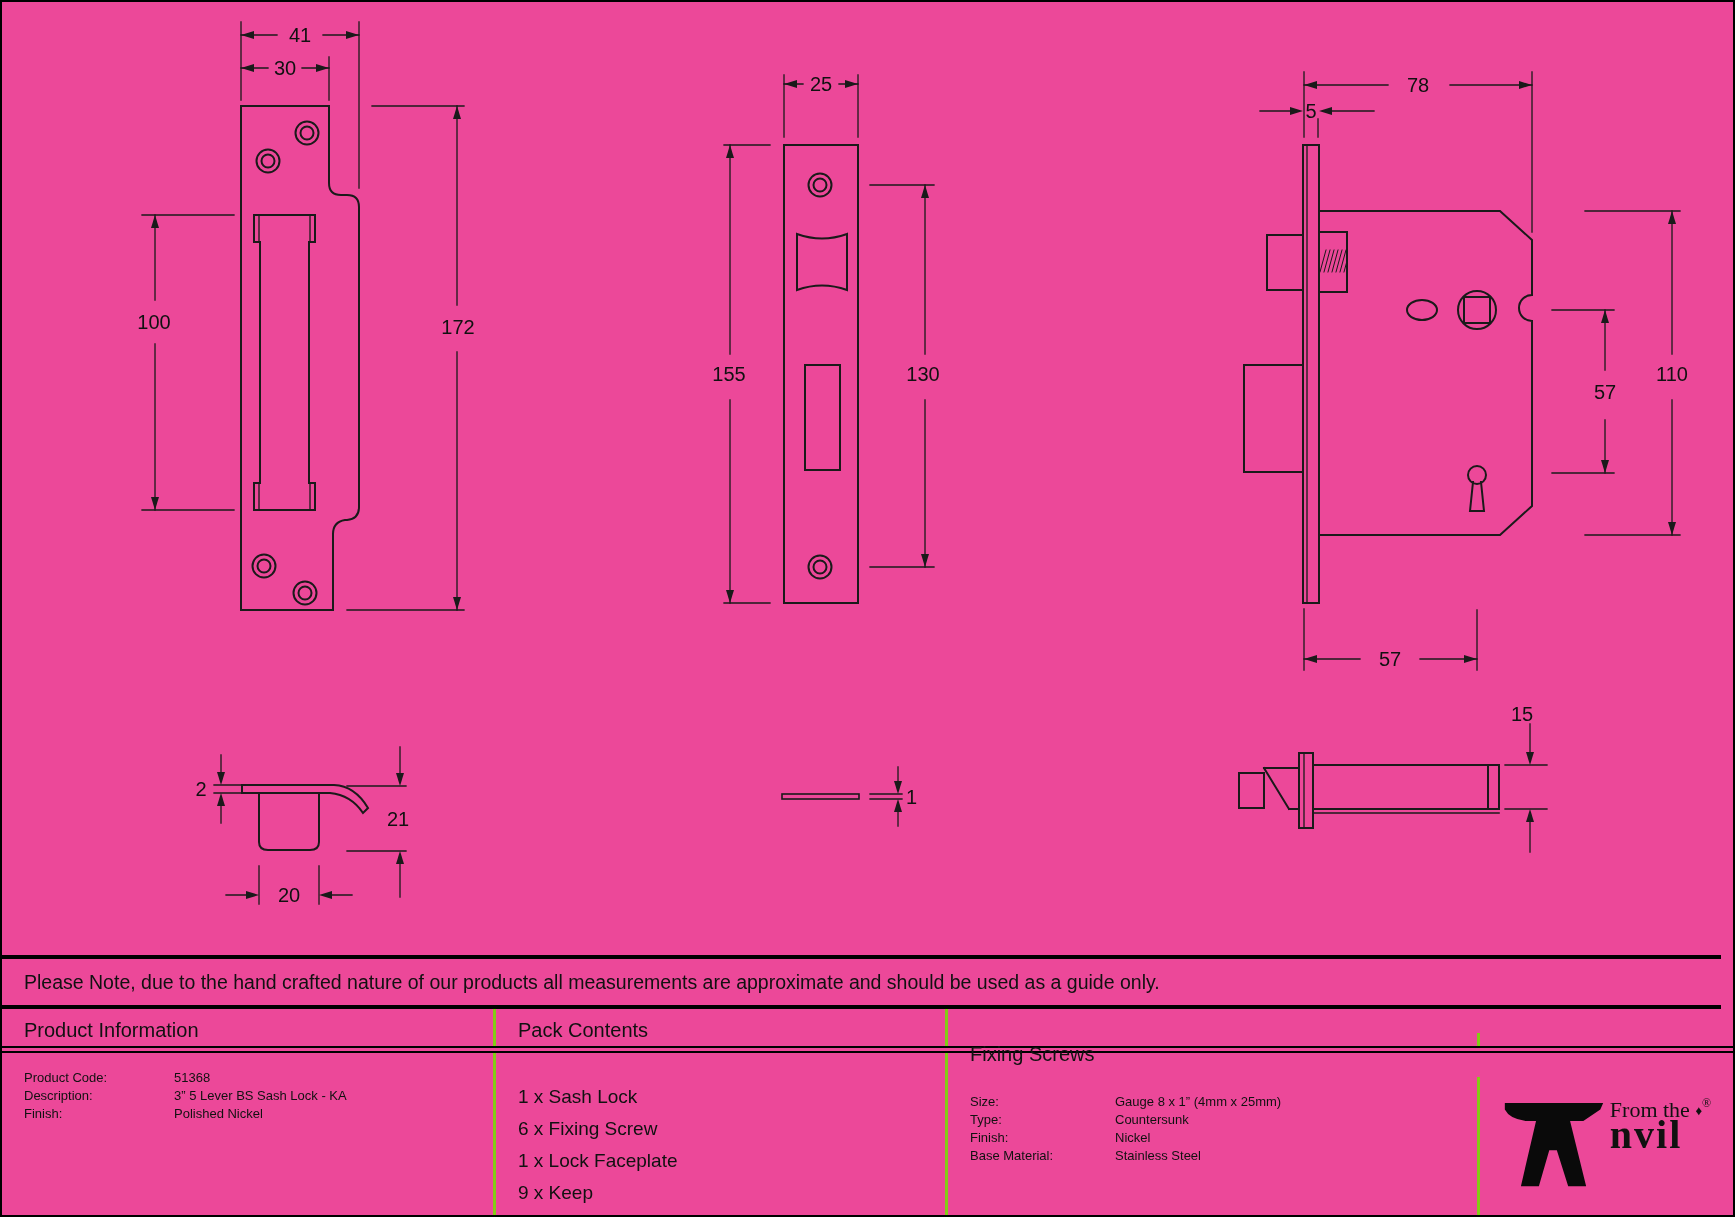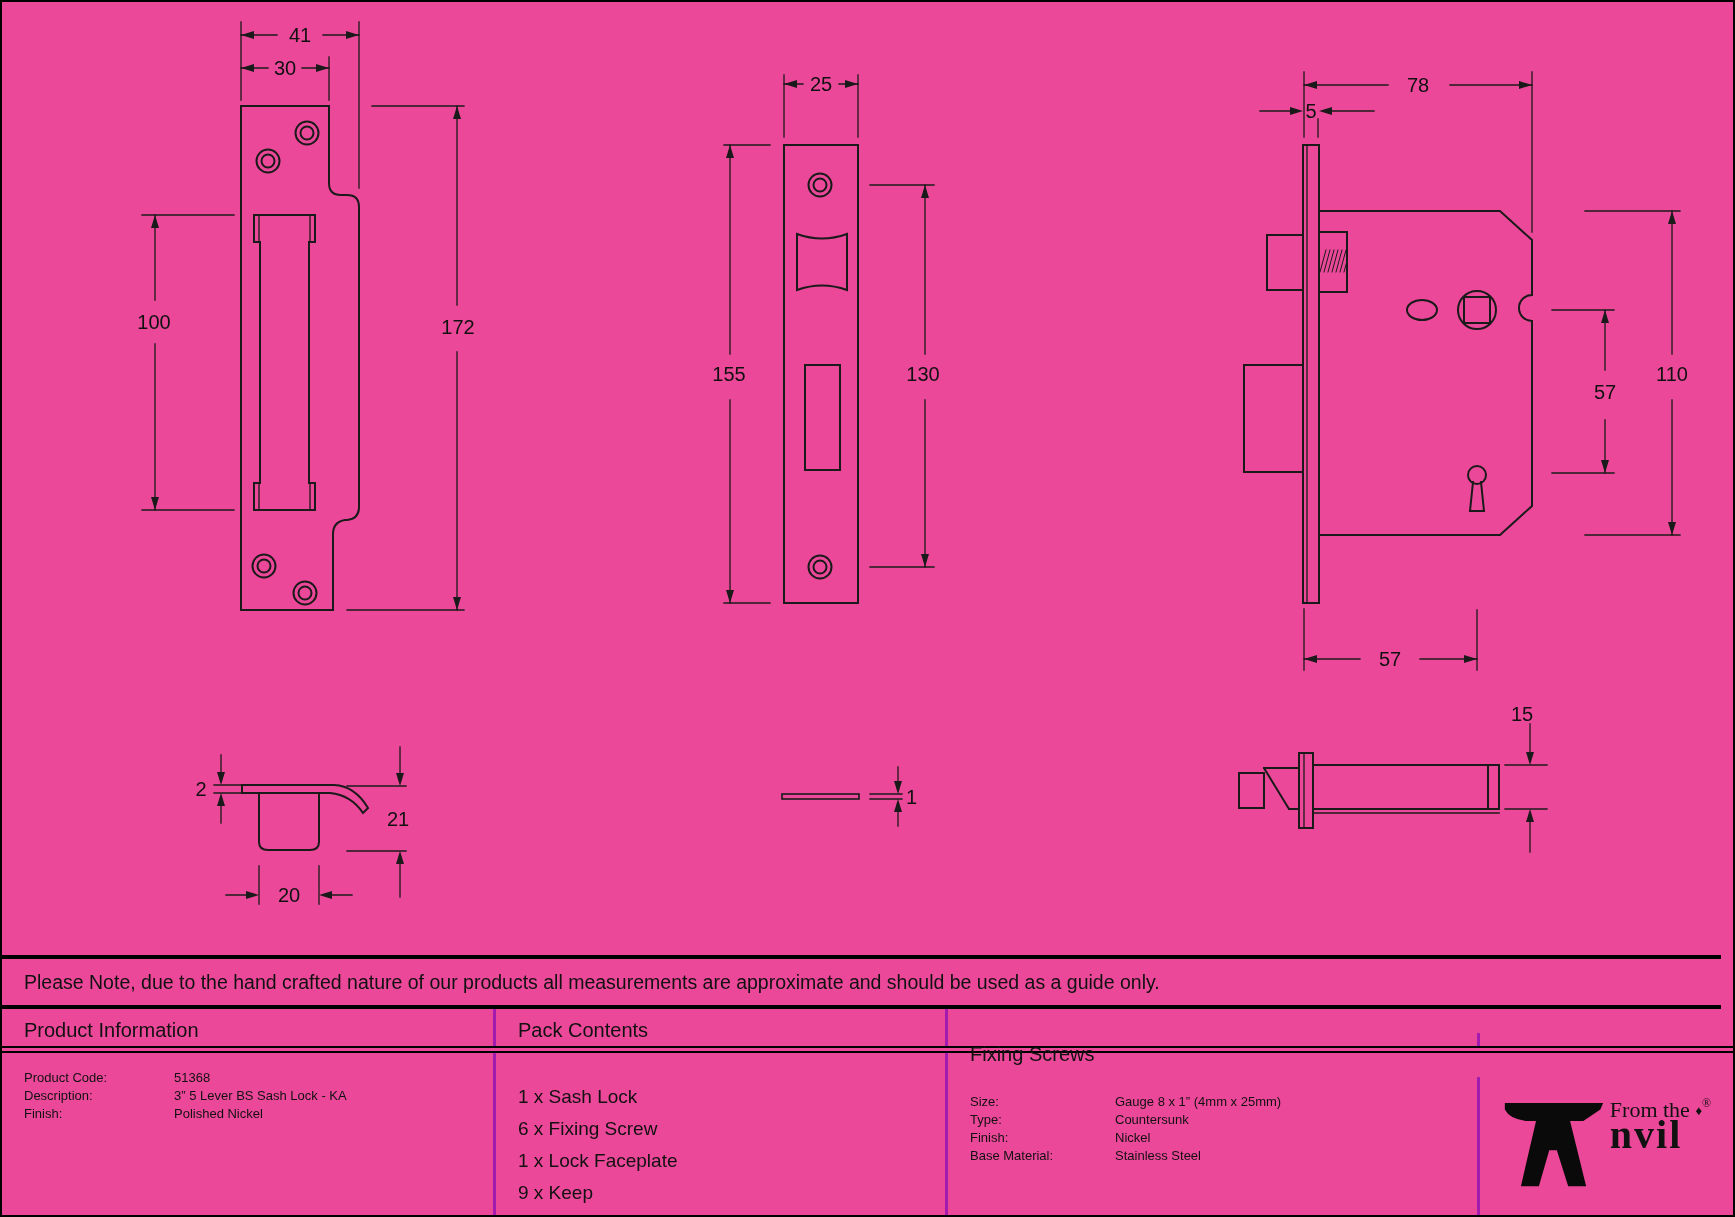--- a/index.html
+++ b/index.html
@@ -10,21 +10,21 @@
   }
   svg text{font-family:"Liberation Sans",sans-serif;font-size:20px;fill:#111;}
   .note{
     position:absolute;left:0;right:12px;top:953px;height:54px;box-sizing:border-box;
     border-top:4px solid #000;border-bottom:4px solid #000;
     display:flex;align-items:center;padding-left:22px;font-size:19.5px;
   }
   .ptable{position:absolute;left:0;right:0;top:1007px;bottom:0;display:flex;flex-direction:column;box-sizing:border-box;}
   .hdr-row{display:flex;height:44px;border-bottom:7px double #000;box-sizing:border-box;}
   .body-row{display:flex;flex:1;border-bottom:4px solid #000;box-sizing:border-box;}
-  .cell{box-sizing:border-box;padding:9px 0 0 22px;border-right:3px solid #a21caf;}
+  .cell{box-sizing:border-box;padding:9px 0 0 22px;border-right:3px solid #84cc16;}
   .cell:last-child{border-right:none;}
   .c1{width:494px;} .c2{width:452px;} .c3{width:532px;margin-top:24px;} .c4{flex:1;}
   .hdr-row .cell{font-size:20px;padding-top:10px;}
   .pairs{display:grid;grid-template-columns:150px 1fr;row-gap:3px;padding-top:8px;font-size:13px;align-content:start;}
   .pairs3{grid-template-columns:145px 1fr;}
   .plist{display:flex;flex-direction:column;gap:10px;padding-top:8px;font-size:19px;margin-top:16px;}
   .logo-cell{display:flex;align-items:center;justify-content:center;padding:0;}
   .logo{display:flex;align-items:flex-start;}
   .logo-right{margin-left:4px;line-height:1;}
   .logo-top{font-family:"Liberation Serif",serif;font-size:22px;white-space:nowrap;}

